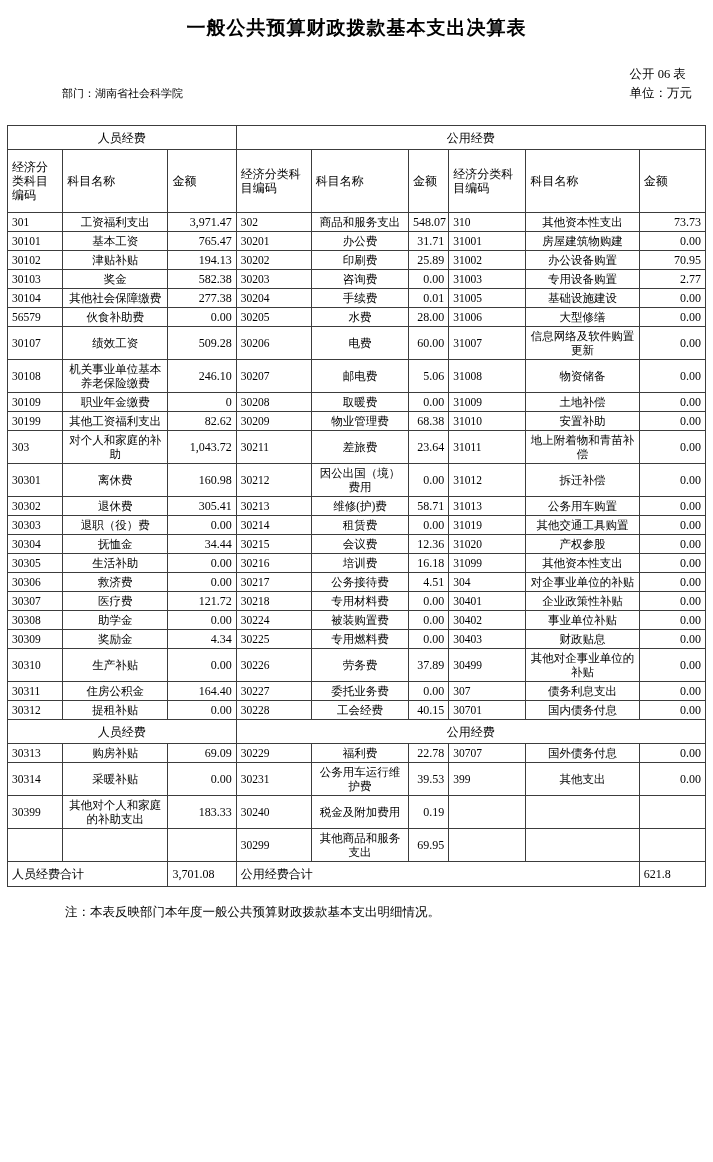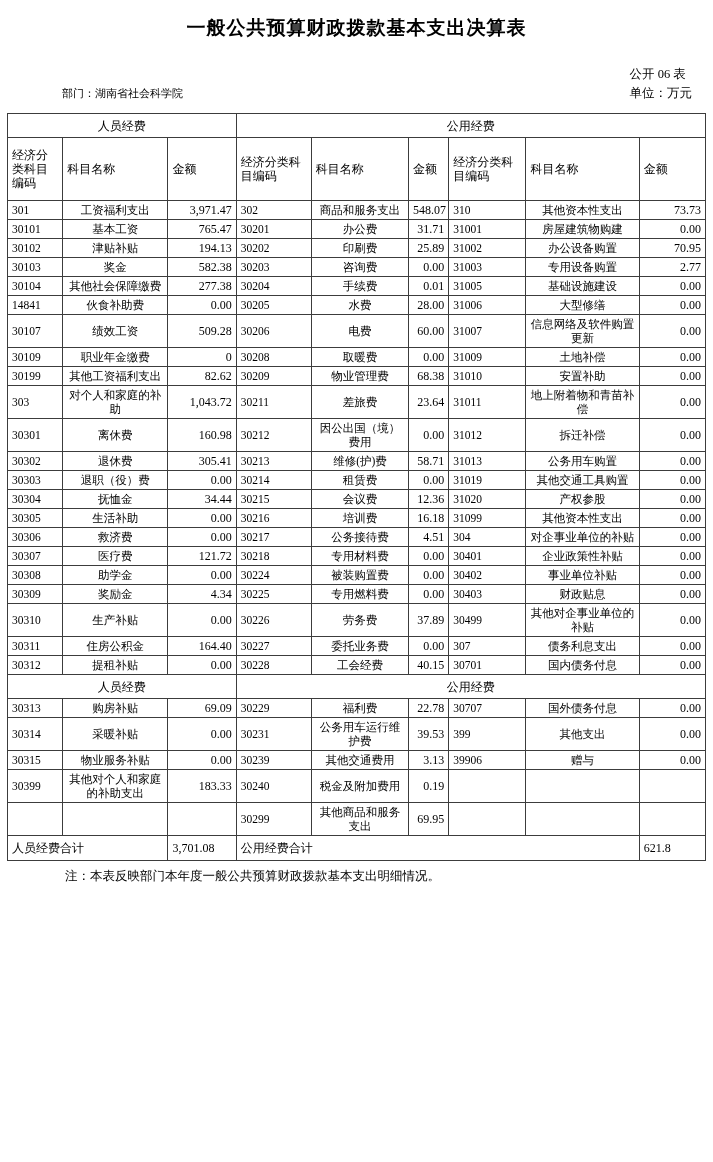--- a/index.html
+++ b/index.html
@@ -43,21 +43,21 @@
   .meta-left{
     position:absolute;
     left:55px;
     top:19px;
     font-size:11px;
     line-height:19px;
   }
   table.budget{
     border-collapse:collapse;
     width:699px;
-    margin:4px auto;
+    margin:16px auto;
     table-layout:fixed;
     font-size:11px;
   }
   table.budget td,table.budget th{
     border:1px solid #3c3c3c;
     padding:2px 4px;
     vertical-align:middle;
     line-height:14px;
     font-weight:normal;
   }
@@ -206,21 +206,21 @@
           <td class="name">其他社会保障缴费</td>
           <td class="amt">277.38</td>
           <td class="code">30204</td>
           <td class="name">手续费</td>
           <td class="amt">0.01</td>
           <td class="code">31005</td>
           <td class="name">基础设施建设</td>
           <td class="amt">0.00</td>
         </tr>
         <tr>
-          <td class="code">14841</td>
+          <td class="code">56579</td>
           <td class="name">伙食补助费</td>
           <td class="amt">0.00</td>
           <td class="code">30205</td>
           <td class="name">水费</td>
           <td class="amt">28.00</td>
           <td class="code">31006</td>
           <td class="name">大型修缮</td>
           <td class="amt">0.00</td>
         </tr>
         <tr>
@@ -228,20 +228,31 @@
           <td class="name">绩效工资</td>
           <td class="amt">509.28</td>
           <td class="code">30206</td>
           <td class="name">电费</td>
           <td class="amt">60.00</td>
           <td class="code">31007</td>
           <td class="name">信息网络及软件购置更新</td>
           <td class="amt">0.00</td>
         </tr>
         <tr>
+          <td class="code">30108</td>
+          <td class="name">机关事业单位基本养老保险缴费</td>
+          <td class="amt">246.10</td>
+          <td class="code">30207</td>
+          <td class="name">邮电费</td>
+          <td class="amt">5.06</td>
+          <td class="code">31008</td>
+          <td class="name">物资储备</td>
+          <td class="amt">0.00</td>
+        </tr>
+        <tr>
           <td class="code">30109</td>
           <td class="name">职业年金缴费</td>
           <td class="amt">0</td>
           <td class="code">30208</td>
           <td class="name">取暖费</td>
           <td class="amt">0.00</td>
           <td class="code">31009</td>
           <td class="name">土地补偿</td>
           <td class="amt">0.00</td>
         </tr>
@@ -416,31 +427,20 @@
         </tr>
         <tr>
           <td class="code">30314</td>
           <td class="name">采暖补贴</td>
           <td class="amt">0.00</td>
           <td class="code">30231</td>
           <td class="name">公务用车运行维护费</td>
           <td class="amt">39.53</td>
           <td class="code">399</td>
           <td class="name">其他支出</td>
-          <td class="amt">0.00</td>
-        </tr>
-        <tr>
-          <td class="code">30315</td>
-          <td class="name">物业服务补贴</td>
-          <td class="amt">0.00</td>
-          <td class="code">30239</td>
-          <td class="name">其他交通费用</td>
-          <td class="amt">3.13</td>
-          <td class="code">39906</td>
-          <td class="name">赠与</td>
           <td class="amt">0.00</td>
         </tr>
         <tr>
           <td class="code">30399</td>
           <td class="name">其他对个人和家庭的补助支出</td>
           <td class="amt">183.33</td>
           <td class="code">30240</td>
           <td class="name">税金及附加费用</td>
           <td class="amt">0.19</td>
           <td class="code"></td>

